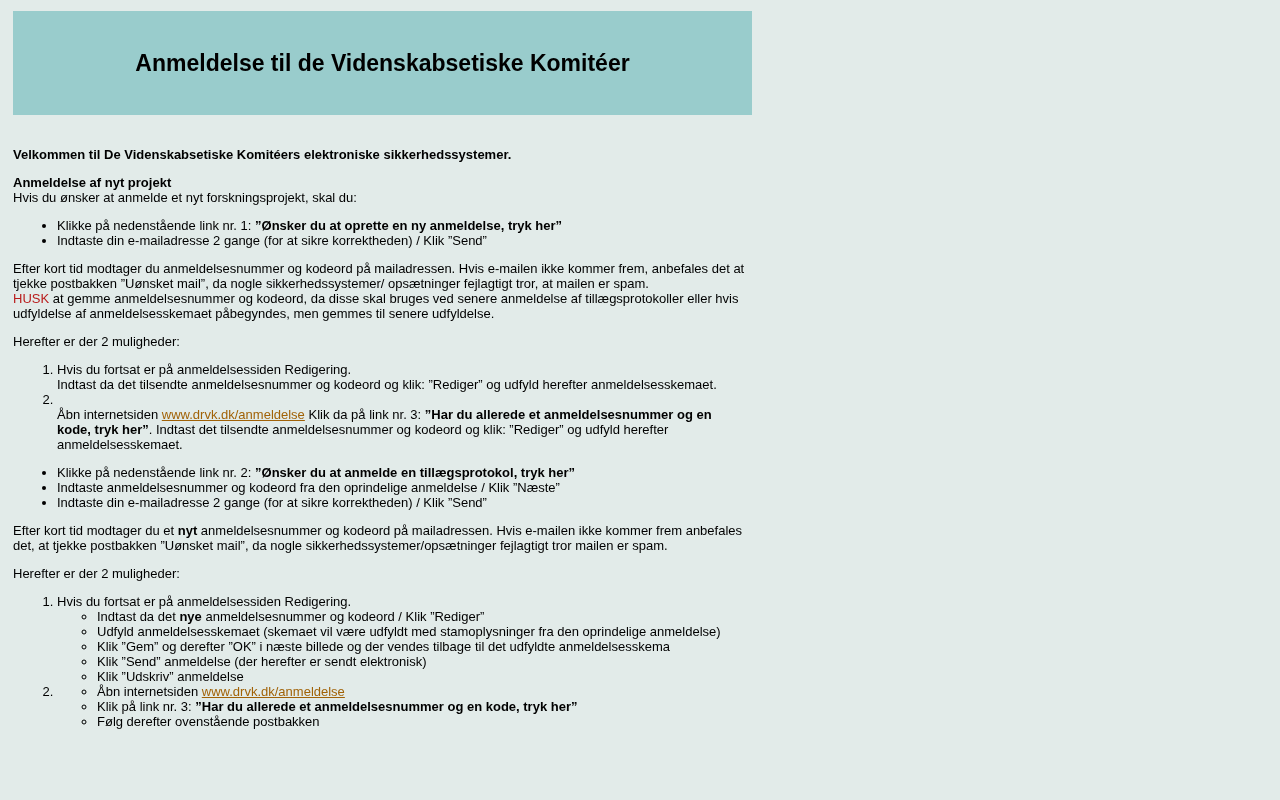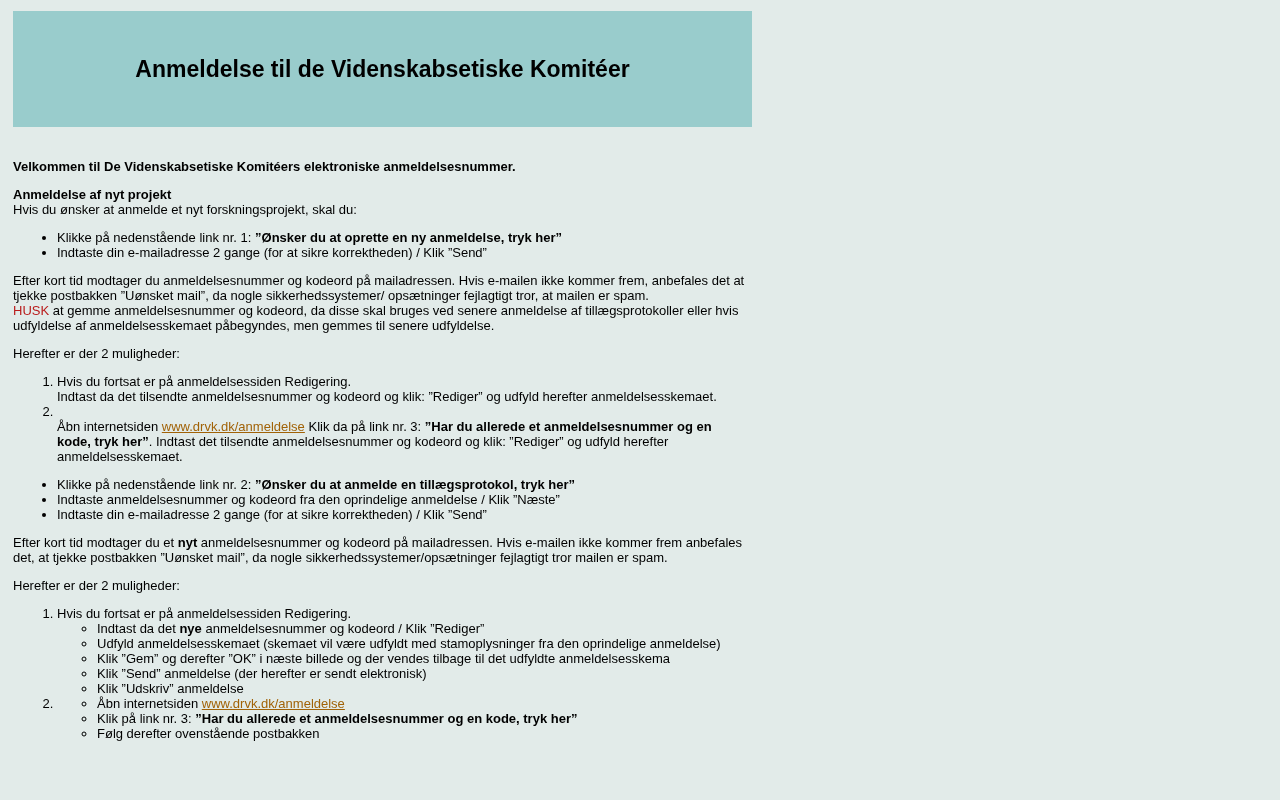--- a/index.html
+++ b/index.html
@@ -9,21 +9,21 @@
     font-family: "Liberation Sans", sans-serif;
     font-size: 13px;
     line-height: 15px;
     color: #000000;
   }
   .content {
     width: 739px;
     margin: 11px 0 0 13px;
   }
   .header-band {
-    height: 116px;
+    height: 104px;
     background: #99cccc;
     display: flex;
     align-items: center;
     justify-content: center;
     margin-bottom: 32px;
   }
   h1 {
     margin: 0;
     font-size: 23px;
     line-height: 26px;
@@ -42,21 +42,21 @@
 </style>
 </head>
 <body>
 
 <div class="content">
 
   <div class="header-band">
     <h1>Anmeldelse til de Videnskabsetiske Komitéer</h1>
   </div>
 
-  <p class="first bold">Velkommen til De Videnskabsetiske Komitéers elektroniske anmeldelsesnummer.</p>
+  <p class="first bold">Velkommen til De Videnskabsetiske Komitéers elektroniske sikkerhedssystemer.</p>
 
   <p><b>Anmeldelse af nyt projekt</b><br><span>Hvis du ønsker at anmelde et nyt forskningsprojekt, skal du:</span></p>
 
   <ul>
     <li><span>Klikke på nedenstående link nr. 1: </span><b>”Ønsker du at oprette en ny anmeldelse, tryk her”</b></li>
     <li><span>Indtaste din e-mailadresse 2 gange (for at sikre korrektheden) / Klik ”Send”</span></li>
   </ul>
 
   <p><span>Efter kort tid modtager du anmeldelsesnummer og kodeord på mailadressen. Hvis e-mailen ikke kommer frem, anbefales det at tjekke postbakken ”Uønsket mail”, da nogle sikkerhedssystemer/ opsætninger fejlagtigt tror, at mailen er spam.</span><br><span class="husk">HUSK</span><span> at gemme anmeldelsesnummer og kodeord, da disse skal bruges ved senere anmeldelse af tillægsprotokoller eller hvis udfyldelse af anmeldelsesskemaet påbegyndes, men gemmes til senere udfyldelse.</span></p>
 

